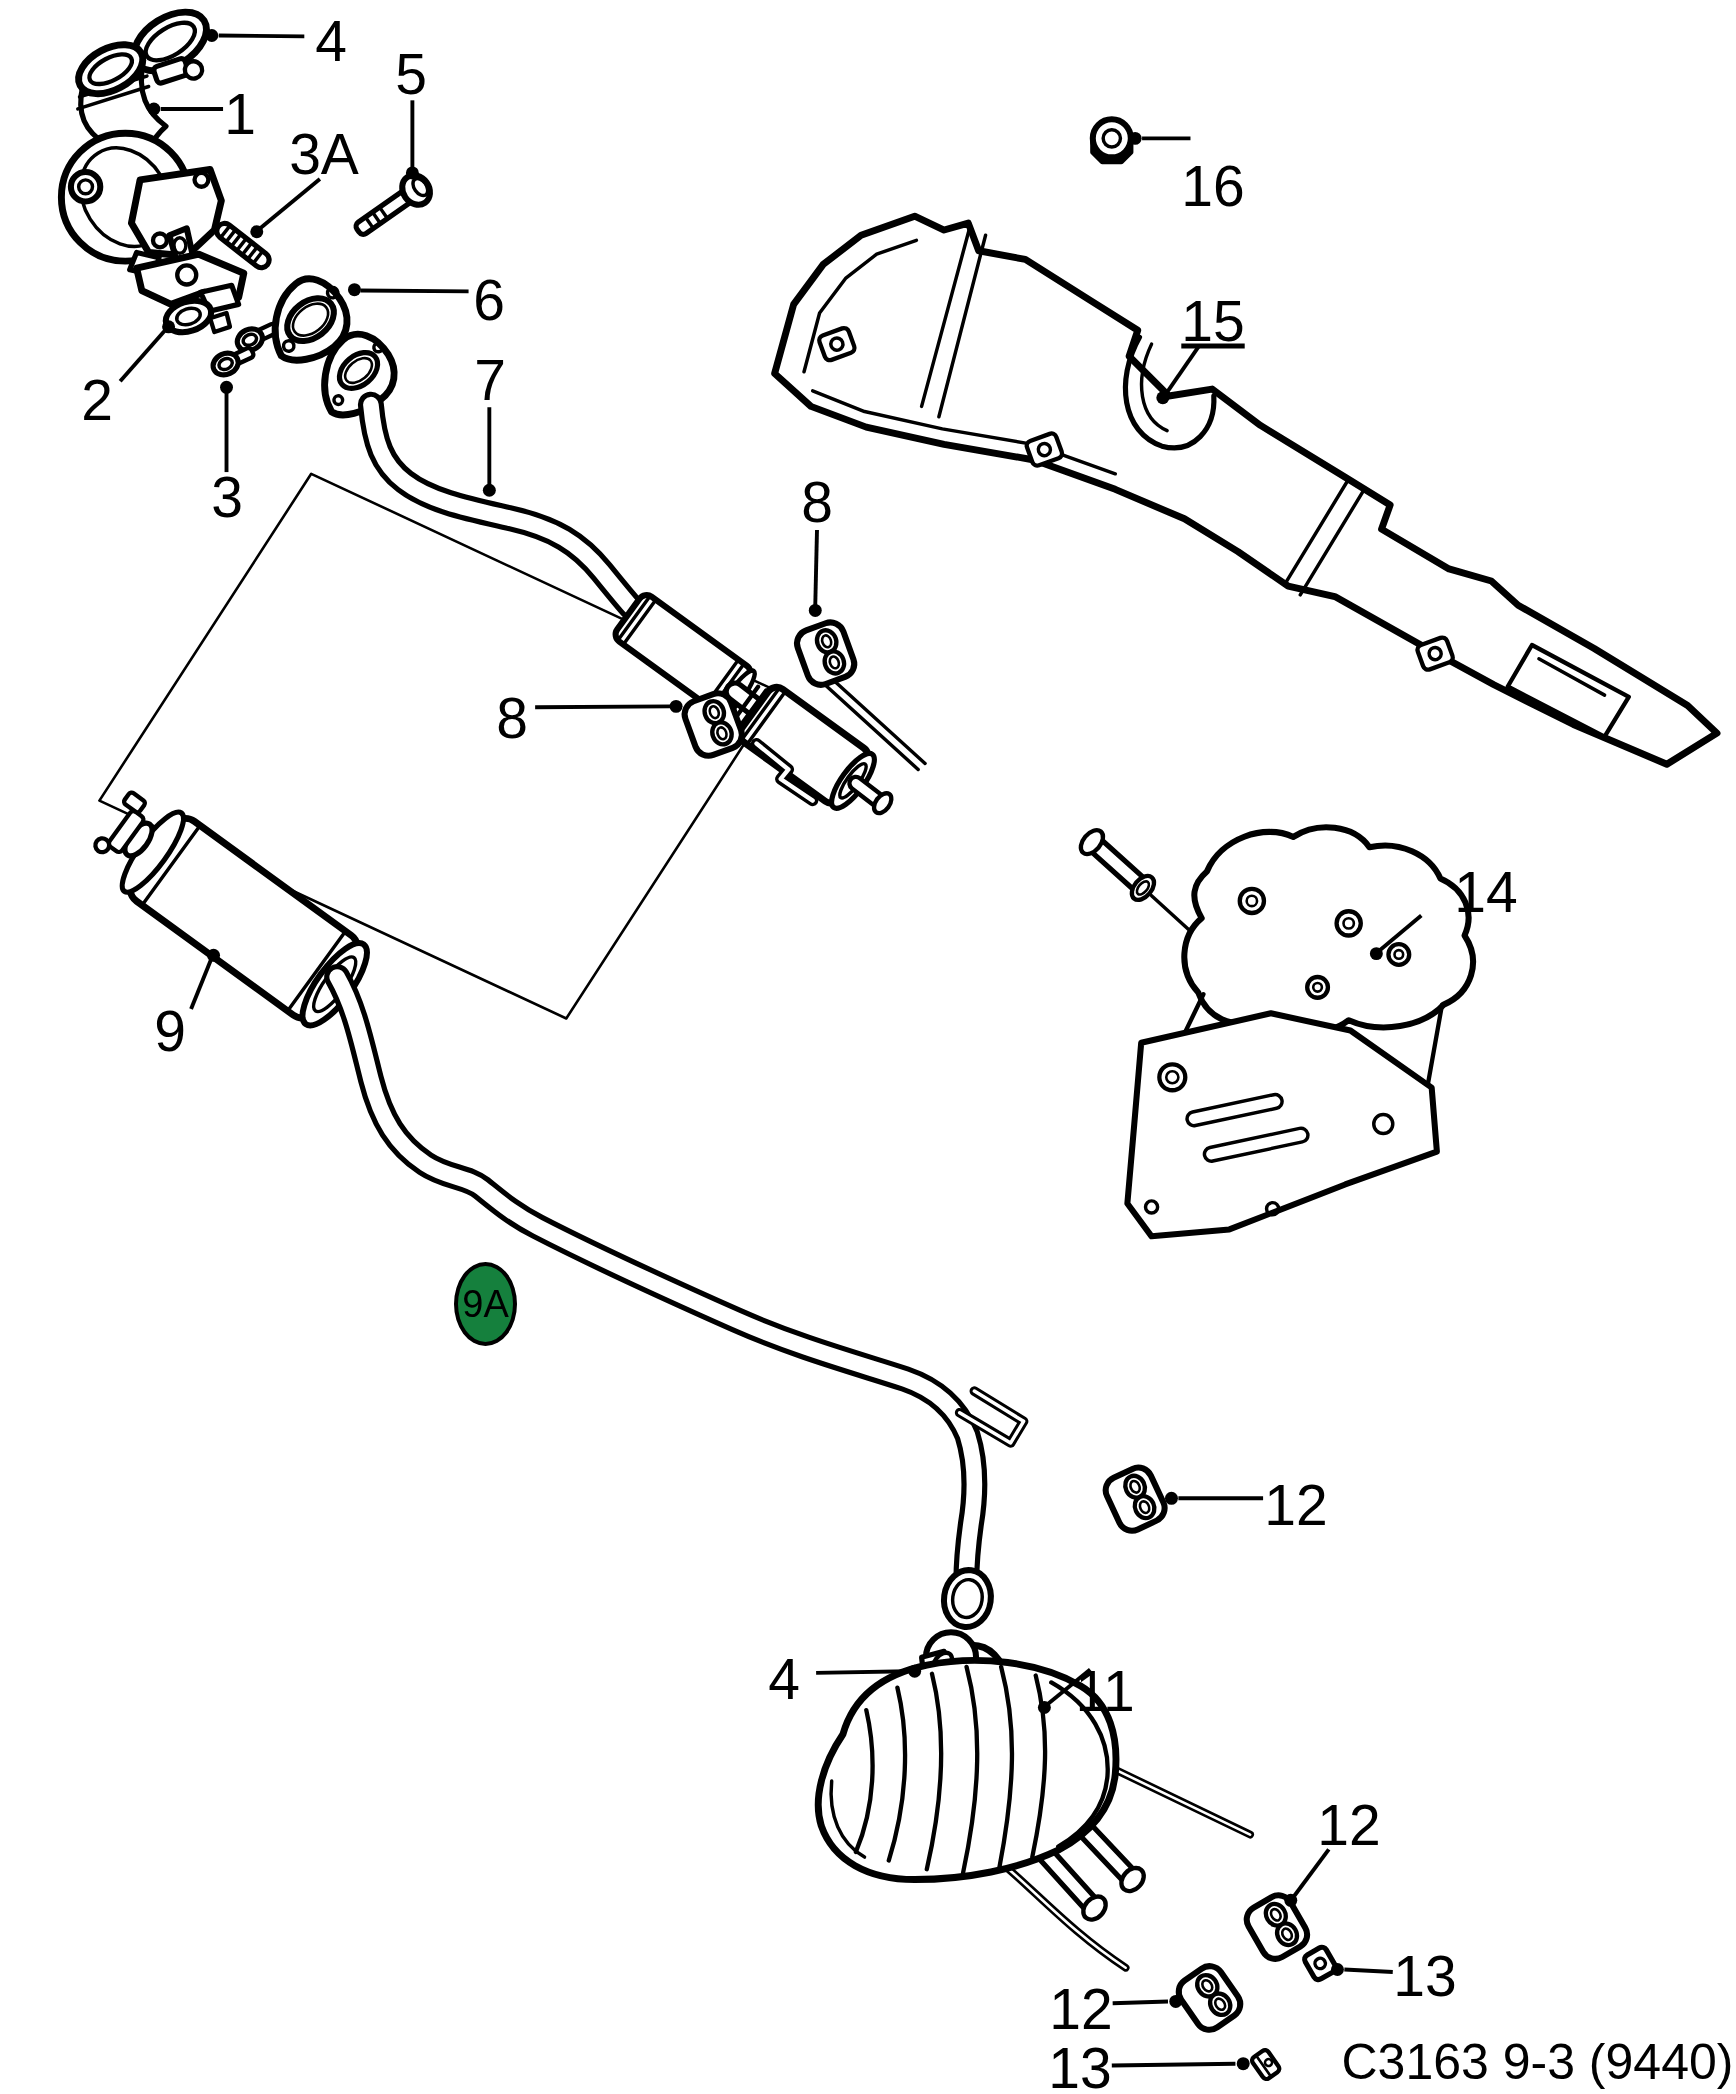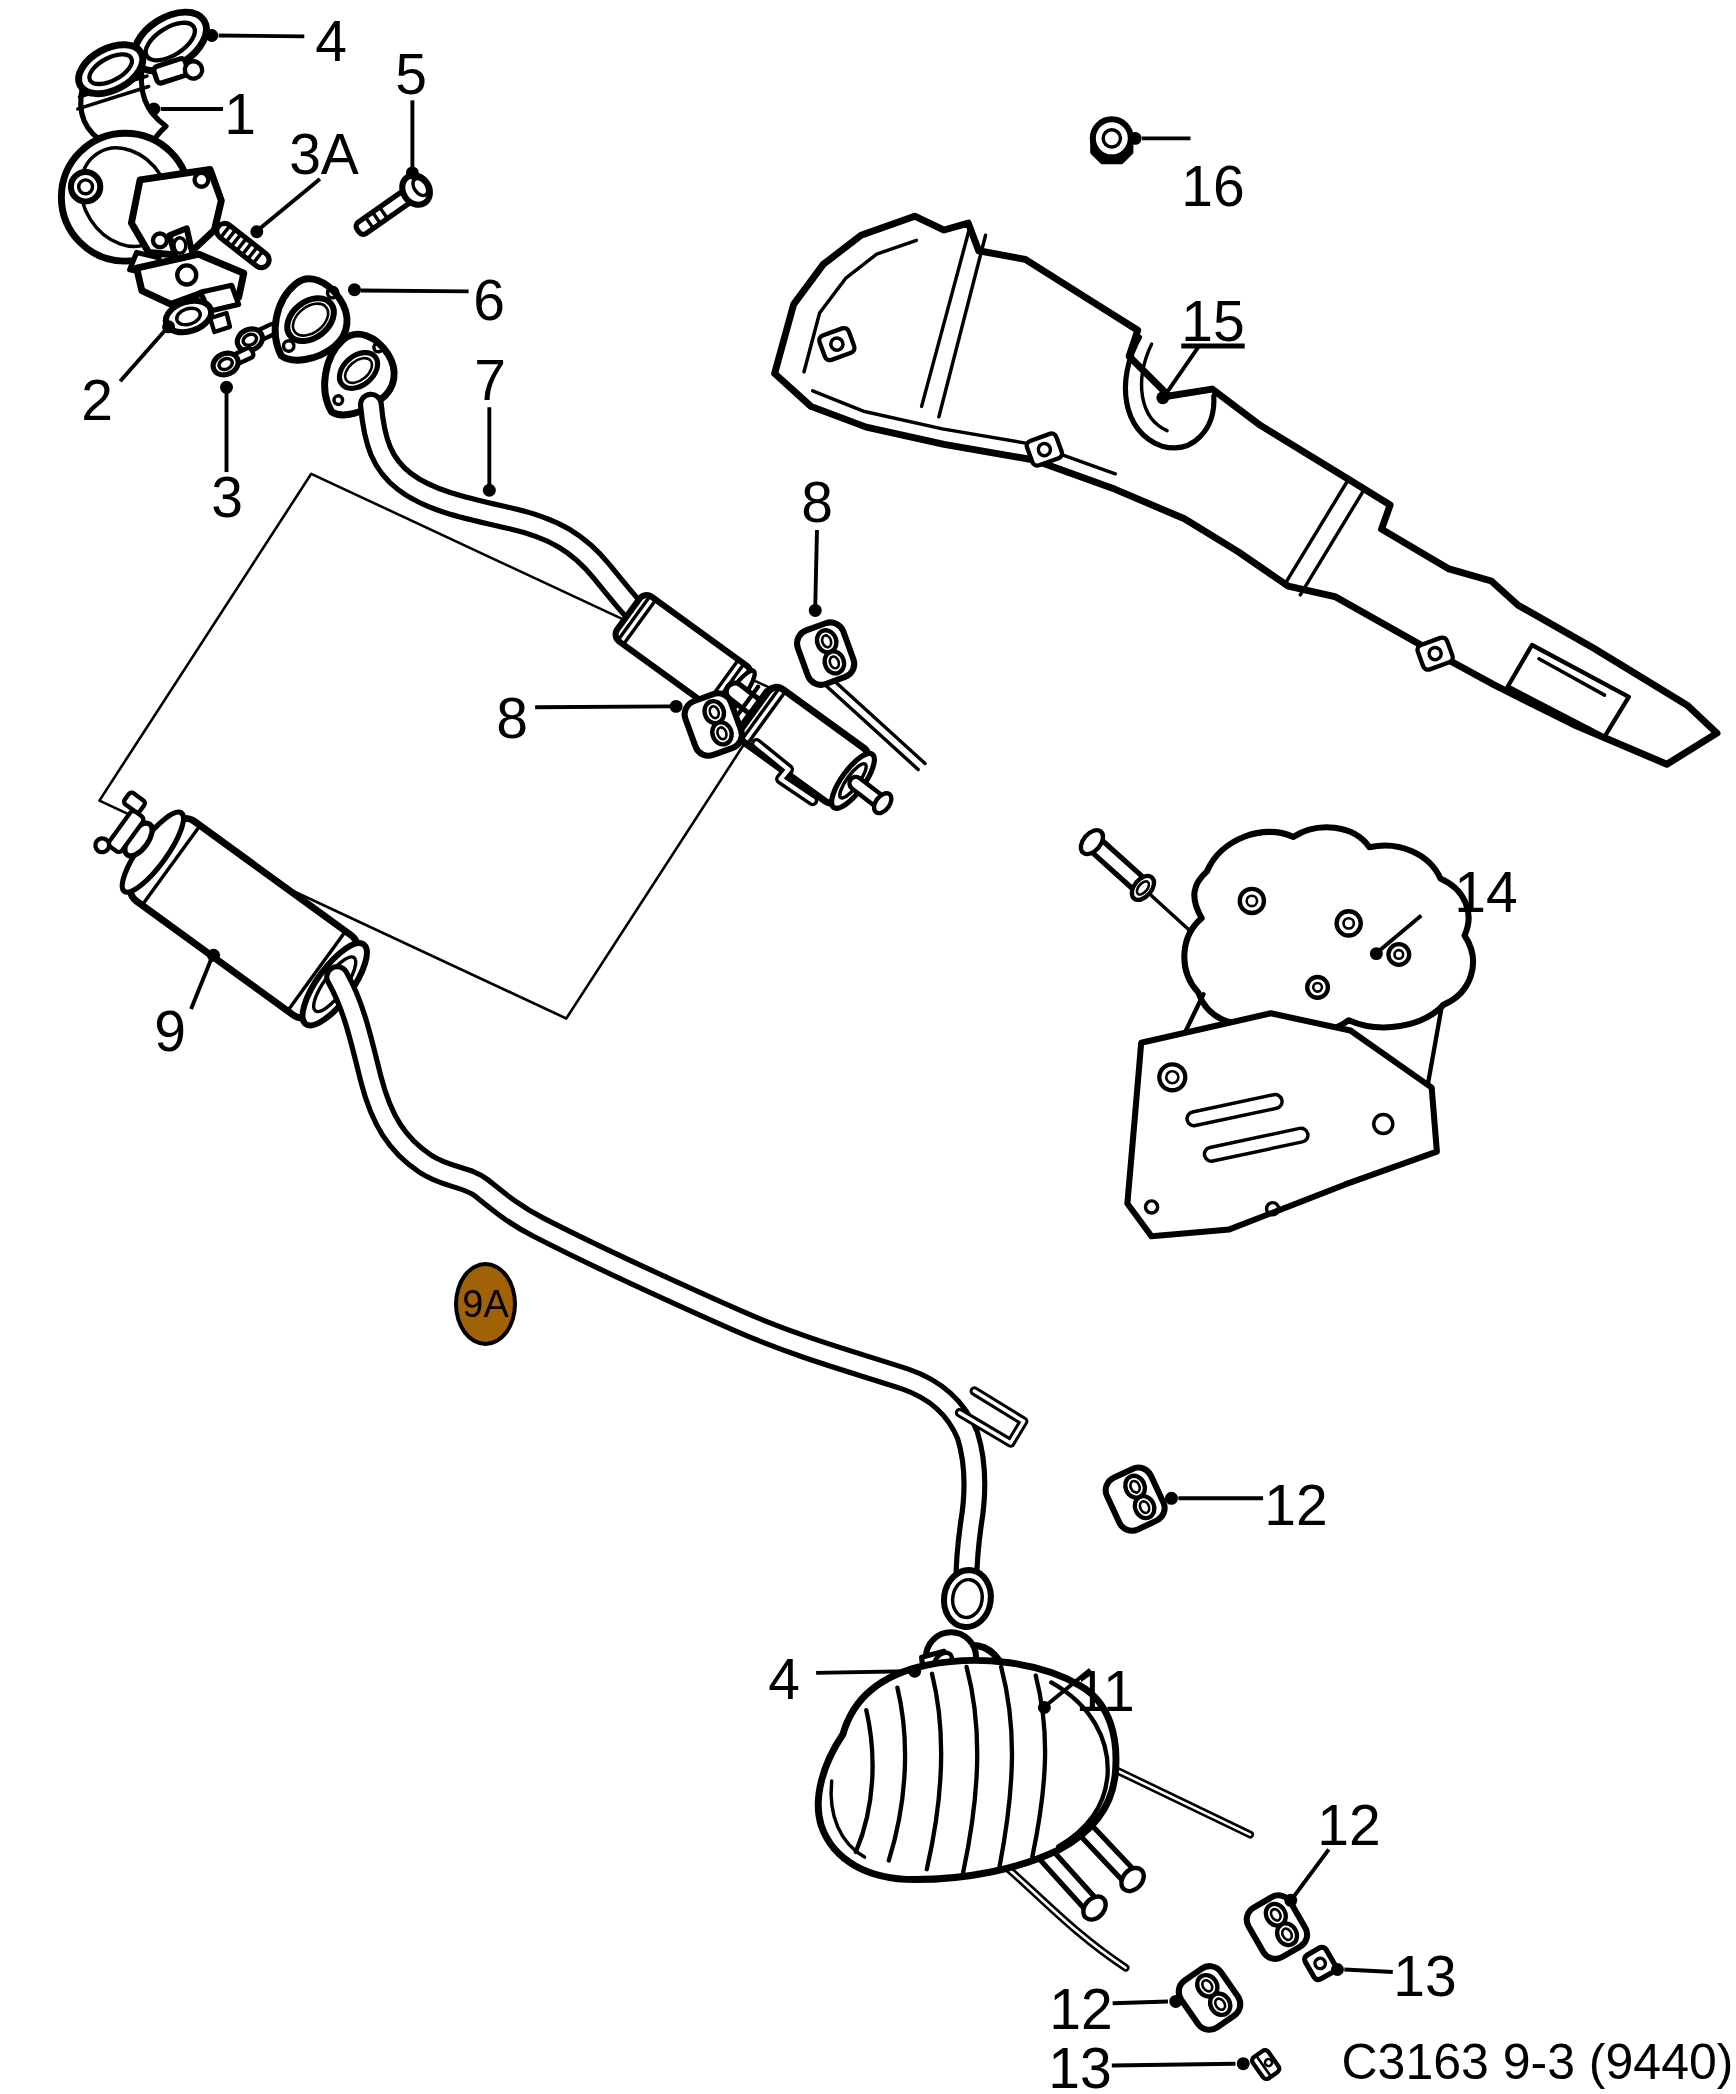--- a/index.html
+++ b/index.html
@@ -14,21 +14,21 @@
   .o5{fill:#fff;stroke:var(--ink);stroke-width:5;stroke-linejoin:round;}
   .l6{fill:none;stroke:var(--ink);stroke-width:6;stroke-linecap:round;stroke-linejoin:round;}
   .l5{fill:none;stroke:var(--ink);stroke-width:5;stroke-linecap:round;stroke-linejoin:round;}
   .l4{fill:none;stroke:var(--ink);stroke-width:4;stroke-linecap:round;stroke-linejoin:round;}
   .l3{fill:none;stroke:var(--ink);stroke-width:3;stroke-linecap:round;stroke-linejoin:round;}
   .tb{fill:none;stroke:var(--ink);stroke-linecap:round;stroke-linejoin:round;}
   .tw{fill:none;stroke:#fff;stroke-linecap:round;stroke-linejoin:round;}
   .callout{position:absolute;transform:translate(-50%,-50%);
            font:400 57px/1 "Liberation Sans",sans-serif;color:var(--ink);white-space:nowrap;}
   .badge{position:absolute;width:55px;height:76px;border:4.3px solid var(--ink);border-radius:50%;
-         display:flex;align-items:center;justify-content:center;background:#a16207;
+         display:flex;align-items:center;justify-content:center;background:#15803d;
          font:400 38px/1 "Liberation Sans",sans-serif;color:var(--ink);text-align:center;}
   .footer{position:absolute;right:2.6px;bottom:7px;width:484px;text-align:right;
           font:400 50px/1 "Liberation Sans",sans-serif;color:var(--ink);}
 </style>
 </head>
 <body>
 
 <div class="stage">
 <svg viewBox="0 0 2008 2422">
 

